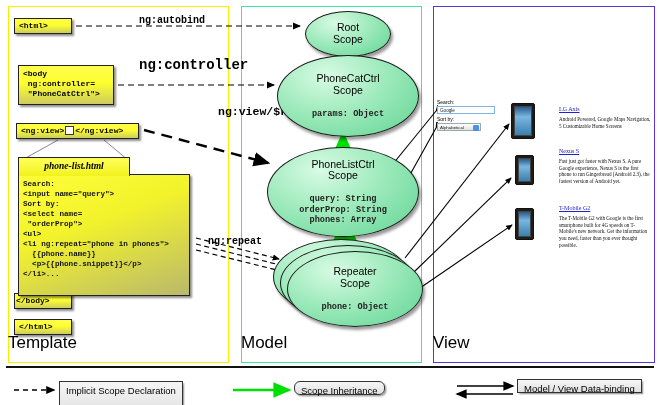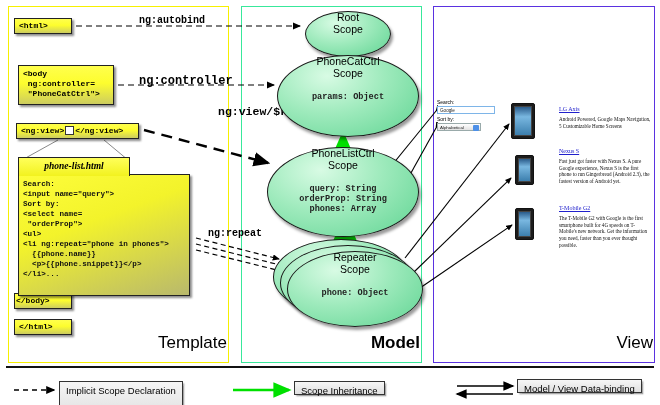--- a/index.html
+++ b/index.html
@@ -6,24 +6,24 @@
   body{width:660px;height:405px;overflow:hidden;
        font-family:"Liberation Sans", sans-serif;}
   #stage{position:relative;width:660px;height:405px;background:#fff;}
 
   
   .panel{position:absolute;border:1.5px solid #000;background:transparent;}
   #panel-template{left:8px;top:6px;width:219px;height:355px;border-color:#f7f000;}
   #panel-model{left:241px;top:6px;width:179px;height:355px;border-color:#38e89b;}
   #panel-view{left:433px;top:6px;width:220px;height:355px;border-color:#5a32e0;}
 
-  .panel-title{position:absolute;font-size:17px;color:#000;text-align:right;
+  .panel-title{position:absolute;font-size:17px;color:#000;text-align:left;
                font-family:"Liberation Sans", sans-serif;}
   #title-template{left:8px;top:333px;width:219px;}
-  #title-model{left:241px;top:333px;width:179px;font-weight:bold;}
+  #title-model{left:241px;top:333px;width:179px;}
   #title-view{left:433px;top:333px;width:220px;}
 
   
   .ybox{position:absolute;background:linear-gradient(180deg,#ffff4d 0%,#fdfd2e 45%,#cdcd5f 100%);
         border:1.4px solid #222;box-shadow:2px 2px 2px rgba(0,0,0,.45);
         font-family:"Liberation Mono", monospace;font-weight:bold;font-size:8px;
         color:#000;line-height:1.28;padding:3px 4px;white-space:pre;box-sizing:border-box;}
   #box-html{left:14px;top:18px;width:58px;height:16px;padding:2px 4px;}
   #box-body{left:18px;top:65px;width:96px;height:40px;}
   #box-ngview{left:16px;top:123px;width:123px;height:16px;padding:2px 4px;}
@@ -43,42 +43,42 @@
              background:linear-gradient(160deg,#fdfd3a 0%,#f3f32b 40%,#b9b96c 100%);
              border:1.3px solid #222;box-shadow:2px 2px 2px rgba(0,0,0,.45);
              box-sizing:border-box;padding:4px 4px;z-index:2;}
   #note-code{font-family:"Liberation Mono", monospace;font-size:7.6px;font-weight:bold;
              line-height:1.32;white-space:pre;color:#111;}
 
   
   .scope{position:absolute;border-radius:50%;
          background:radial-gradient(ellipse at 35% 25%, #d8fbe4 0%, #9eeabc 45%, #5fd492 100%);
          border:1.6px solid #1a1a1a;box-shadow:2px 3px 3px rgba(0,0,0,.4);
-         display:flex;flex-direction:column;align-items:center;
+         display:flex;flex-direction:column;align-items:center;justify-content:center;
          text-align:center;box-sizing:border-box;}
   .scope .nm{font-size:10.5px;color:#000;line-height:1.12;font-family:"Liberation Sans",sans-serif;}
   .scope .props{font-family:"Liberation Mono", monospace;font-size:8.6px;font-weight:bold;
                 color:#222;line-height:1.22;margin-top:12px;white-space:pre;}
   #scope-root{left:305px;top:11px;width:86px;height:46px;}
   #scope-catctrl{left:277px;top:55px;width:142px;height:82px;}
   #scope-listctrl{left:267px;top:147px;width:152px;height:90px;}
   #scope-rep3{left:273px;top:239px;width:136px;height:76px;z-index:1;}
   #scope-rep2{left:280px;top:245px;width:136px;height:76px;z-index:2;}
   #scope-rep1{left:287px;top:251px;width:136px;height:76px;z-index:3;}
 
   
   #wires{position:absolute;left:0;top:0;width:660px;height:405px;pointer-events:none;}
 
   
   .elabel{position:absolute;font-family:"Liberation Mono", monospace;font-weight:bold;
           color:#000;}
   #lab-autobind{left:139px;top:15px;font-size:10px;text-align:center;}
-  #lab-controller{left:139px;top:74px;font-size:12px;}
+  #lab-controller{left:139px;top:57px;font-size:14px;}
   #lab-ngroute{left:172px;top:105px;font-size:11.5px;padding-left:46px;}
-  #lab-ngrepeat{left:208px;top:228px;font-size:10px;}
+  #lab-ngrepeat{left:208px;top:236px;font-size:10px;}
 
   
   #vw-search-lab{position:absolute;left:437px;top:99px;font-size:5px;color:#000;
                  font-family:"Liberation Sans",sans-serif;}
   #vw-search-inp{position:absolute;left:437px;top:106px;width:58px;height:8px;
                  border:1px solid #7eb5e8;background:#fff;box-sizing:border-box;}
   #vw-search-inp span{display:block;font-size:4.6px;line-height:7px;padding-left:2px;color:#222;}
   #vw-sort-lab{position:absolute;left:437px;top:116px;font-size:5px;color:#000;
                font-family:"Liberation Sans",sans-serif;}
   #vw-sort-sel{position:absolute;left:437px;top:123px;width:44px;height:8px;
@@ -108,21 +108,21 @@
   #t-g2{left:559px;top:205px;}
   #d-g2{left:559px;top:215px;}
 
   
   #legend-rule{position:absolute;left:6px;top:366px;width:648px;height:2px;background:#111;}
   .lg-box{position:absolute;border:1.4px solid #333;background:linear-gradient(180deg,#f6f6f6,#e0e0e0);
           box-shadow:1.5px 1.5px 1.5px rgba(0,0,0,.35);font-size:9.5px;color:#000;
           padding:2px 6px;box-sizing:border-box;font-family:"Liberation Sans",sans-serif;
           white-space:nowrap;line-height:13px;}
   #lg-implicit{left:59px;top:381px;height:35px;}
-  #lg-inherit{left:294px;top:381px;height:14px;}
+  #lg-inherit{left:294px;top:381px;height:14px;border-radius:6px;}
   #lg-binding{left:517px;top:379px;height:14px;}
 </style>
 </head>
 <body>
 
 <div id="stage">
 
   <div class="panel" id="panel-template"></div>
   <div class="panel" id="panel-model"></div>
   <div class="panel" id="panel-view"></div>

